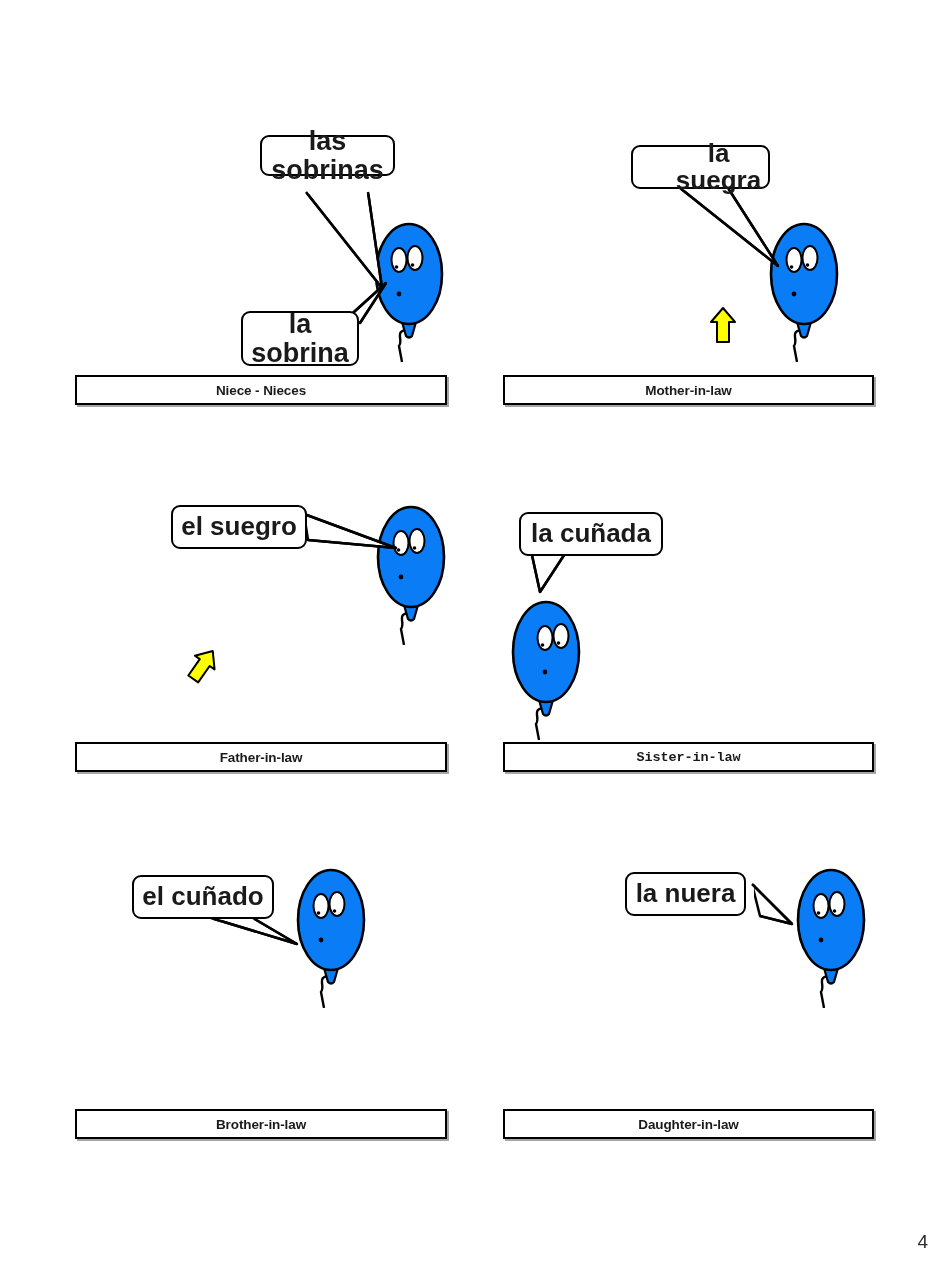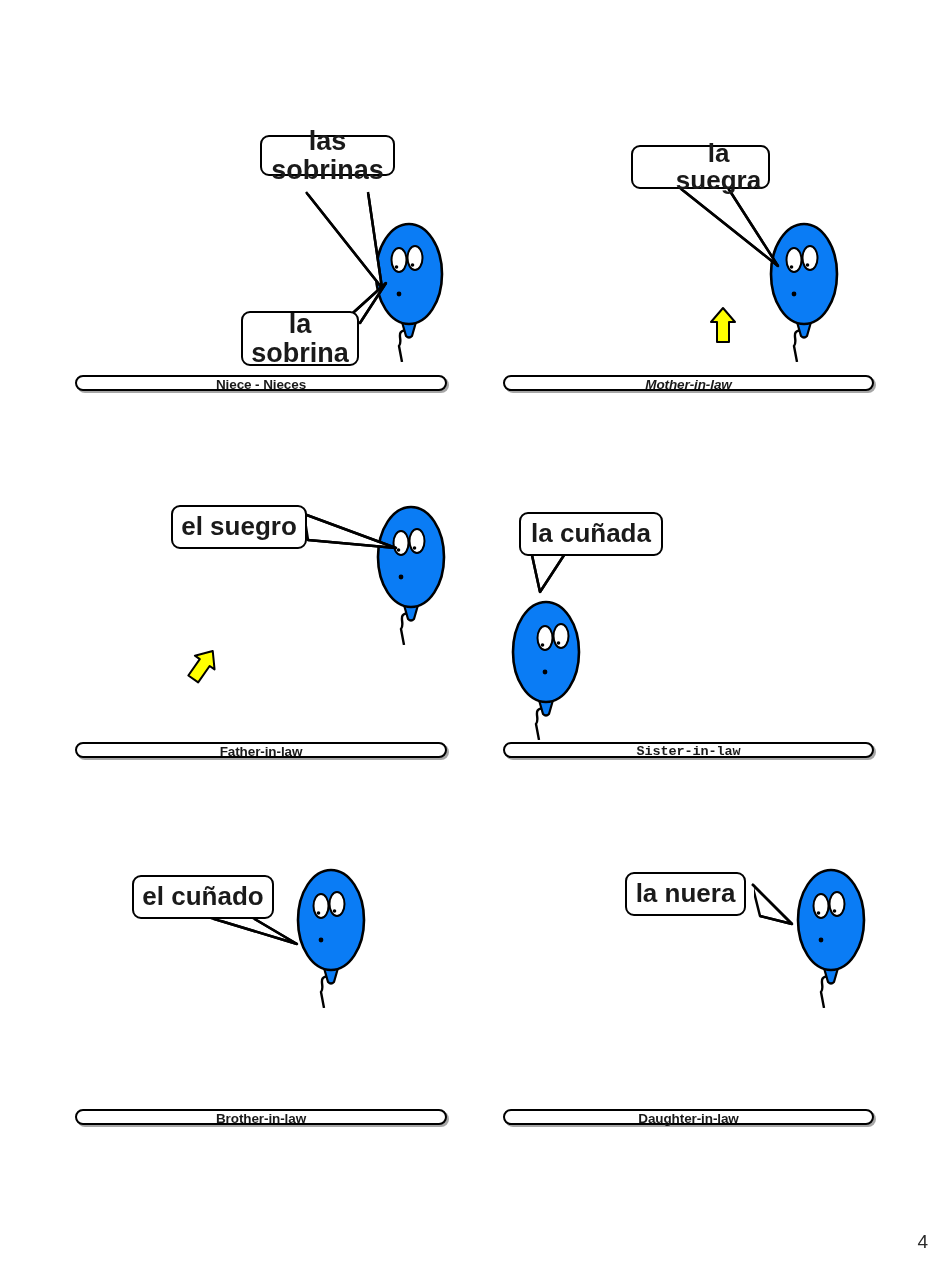--- a/index.html
+++ b/index.html
@@ -27,23 +27,24 @@
   .panel {
     position: absolute;
   }
 
   
   .caption-box {
     position: absolute;
     box-sizing: border-box;
     background: #ffffff;
     border: 2.5px solid #000000;
-    border-radius: 8px;
-    height: 16px;
+    border-radius: 0;
+    height: 30px;
     display: flex;
+    align-items: center;
     justify-content: center;
     box-shadow: 2px 2px 0 rgba(0,0,0,0.35);
   }
   .caption-box span {
     font-size: 13.5px;
     font-weight: bold;
     color: #1a1a1a;
     letter-spacing: -0.1px;
     white-space: nowrap;
   }
@@ -163,21 +164,21 @@
       <ellipse cx="47" cy="46" rx="7.5" ry="12" fill="#ffffff" stroke="#000000" stroke-width="2"></ellipse>
       <circle cx="28.5" cy="55" r="1.8" fill="#000000"></circle>
       <circle cx="44.5" cy="53" r="1.8" fill="#000000"></circle>
       <circle cx="31" cy="82" r="2.4" fill="#000000"></circle>
     </svg>
 
     <svg class="arrow" style="left:708px; top:305px; width:30px; height:40px;" viewBox="0 0 30 40">
       <path d="M 15 3 L 27 17 L 21 17 L 21 37 L 9 37 L 9 17 L 3 17 Z" fill="#ffff00" stroke="#000000" stroke-width="2" stroke-linejoin="round"></path>
     </svg>
 
-    <div class="caption-box" style="left:503px; top:375px; width:371px;font-style:italic;">
+    <div class="caption-box" style="left:503px; top:375px; width:371px;">
       <span>Mother-in-law</span>
     </div>
   </div>
 
   <div class="panel">
 
     <div class="bubble one-line" style="left:171px; top:505px; width:136px; height:44px;text-align:right;">
       <span>el suegro</span>
     </div>
     <svg class="tail" style="left:300px; top:508px; width:110px; height:60px;" viewBox="0 0 110 60">

